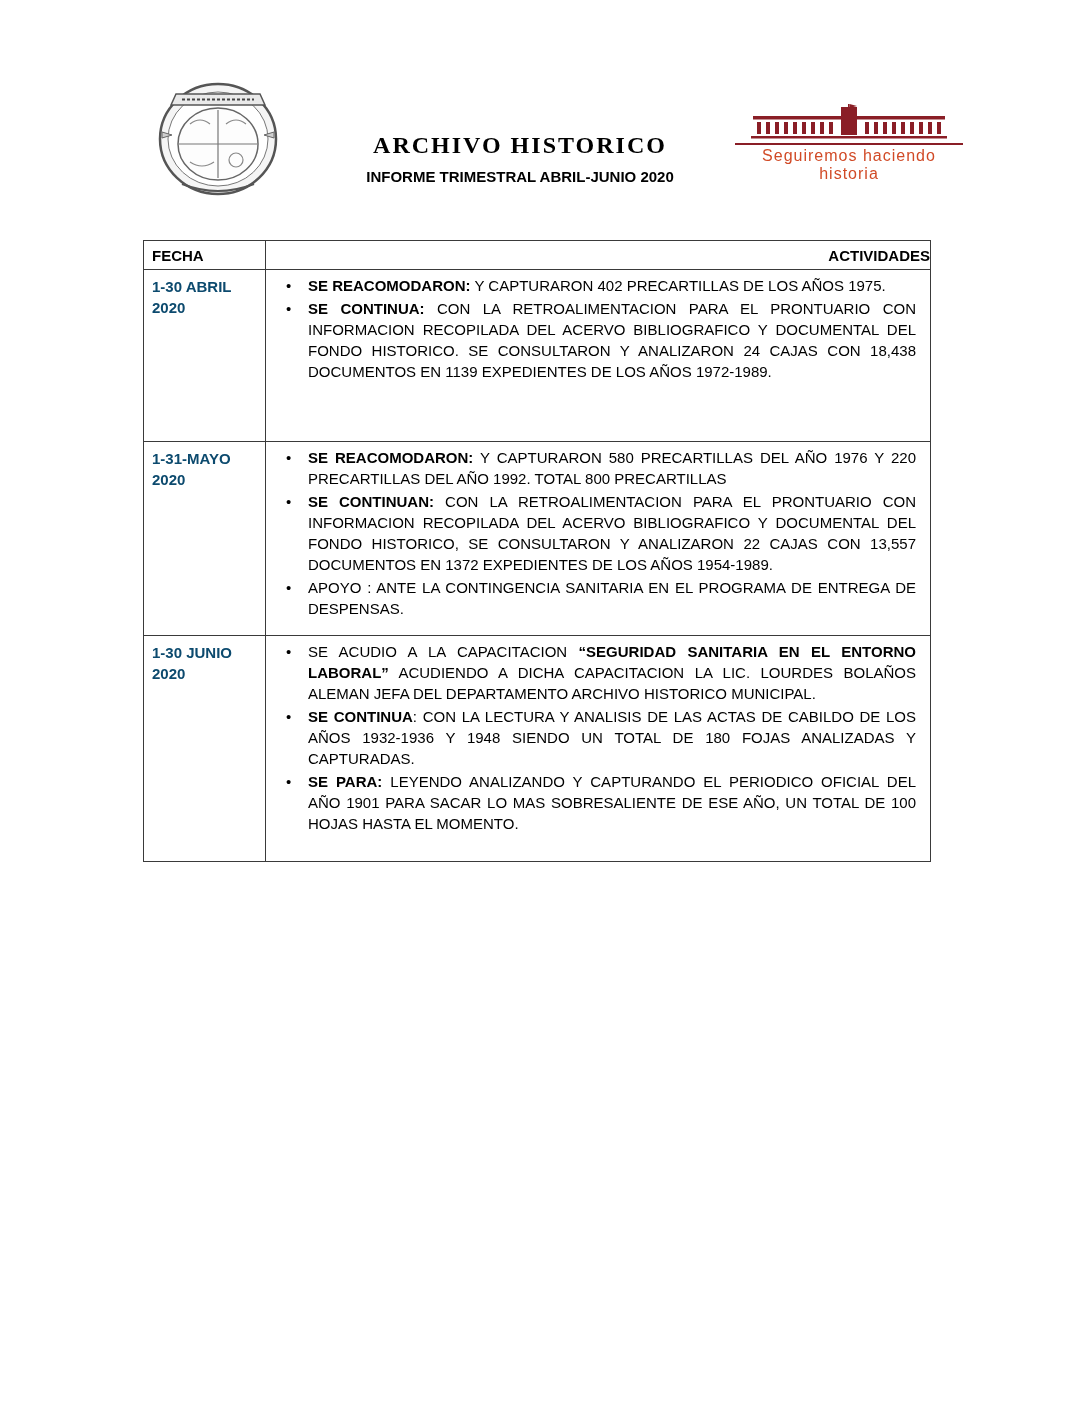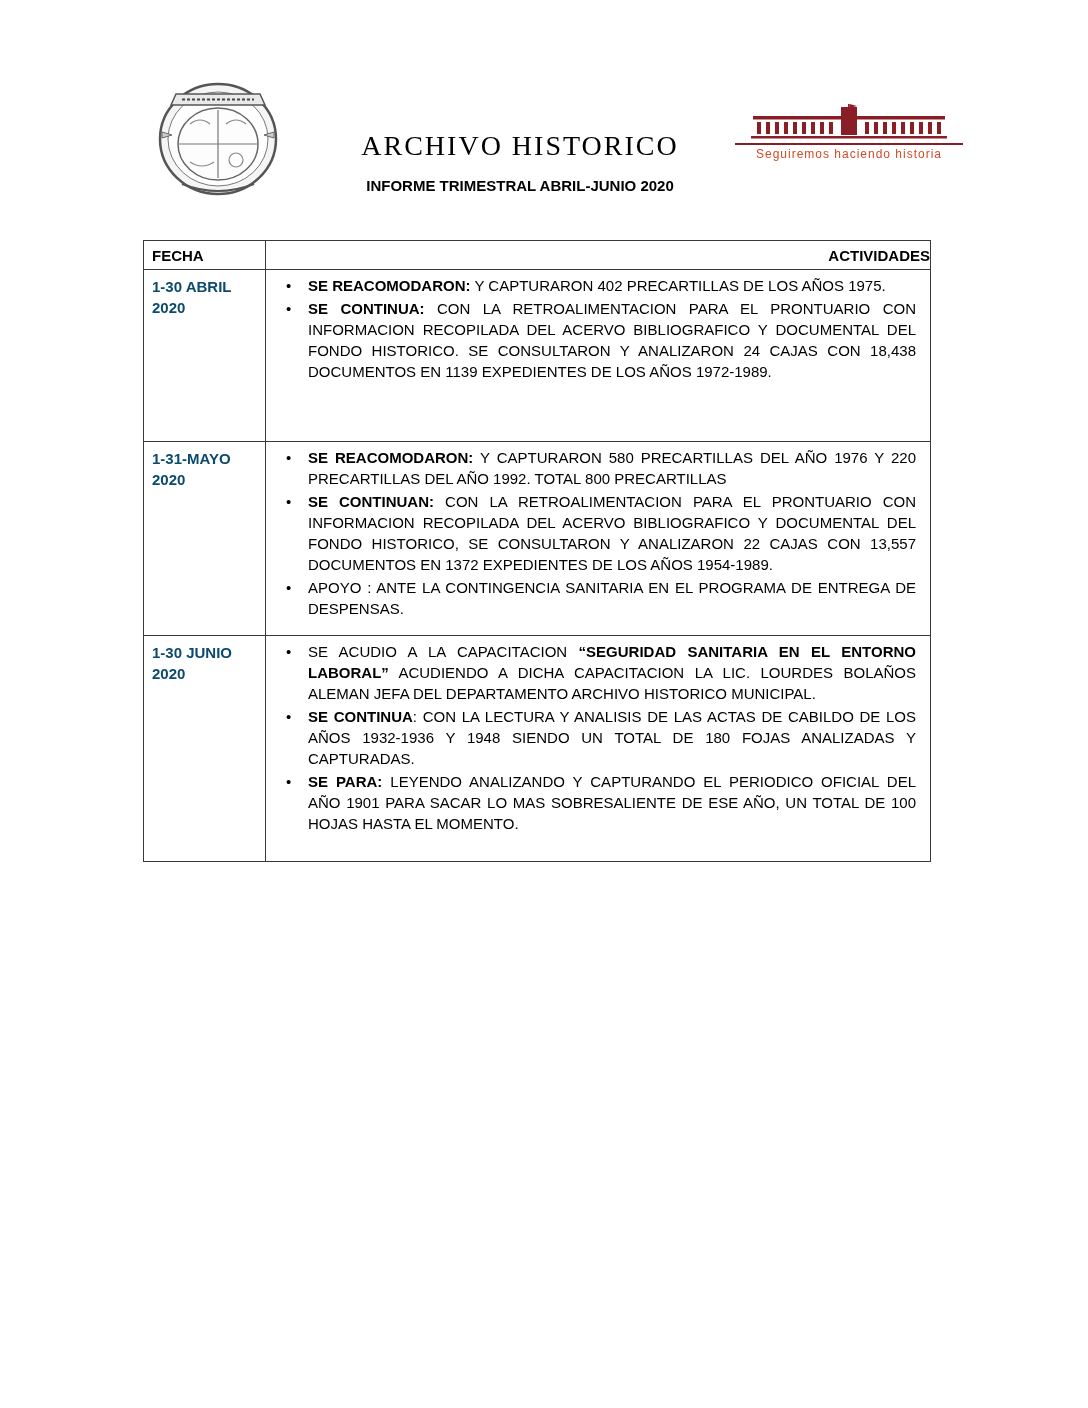--- a/index.html
+++ b/index.html
@@ -7,33 +7,33 @@
   body {
     width:1088px; height:1408px; position:relative;
     font-family:"Liberation Sans", sans-serif; color:#111;
   }
   .page { position:absolute; inset:0; background:#fff; }
 
   
   .seal { position:absolute; left:148px; top:72px; width:140px; height:130px; }
   .titles { position:absolute; left:305px; top:126px; width:430px; text-align:center; }
   .title-line {
-    font-family:"Liberation Serif", serif; font-weight:normal;
-    font-size:28px; line-height:39px; letter-spacing:2px; color:#000;
+    font-family:"Liberation Serif", serif; font-weight:bold;
+    font-size:24px; line-height:39px; letter-spacing:2px; color:#000;
   }
-  .subtitle { font-size:15px; font-weight:bold; margin-top:12px; color:#000; }
+  .subtitle { font-size:15px; font-weight:bold; margin-top:3px; color:#000; }
 
   .fres-logo { position:absolute; left:733px; top:104px; width:232px; text-align:center; }
   .fres-building { display:block; margin:0 auto; }
   .fres-word {
     font-family:"Liberation Serif", serif; font-size:31px; line-height:32px;
     letter-spacing:5px; color:#8a1e26; font-weight:normal;
   }
   .fres-rule { height:2px; background:#8a1e26; margin:1px 2px 2px 2px; }
-  .fres-tag { font-size:12px; color:#d14a26; letter-spacing:1px; text-align:center; }
+  .fres-tag { font-size:16px; color:#d14a26; letter-spacing:1px; text-align:center; }
 
   
   .report-table {
     position:absolute; left:143px; top:240px; width:788px;
     border-collapse:collapse; table-layout:fixed;
   }
   .report-table th, .report-table td {
     border:1.6px solid #3a3a3a; vertical-align:top;
   }
   .report-table th {

